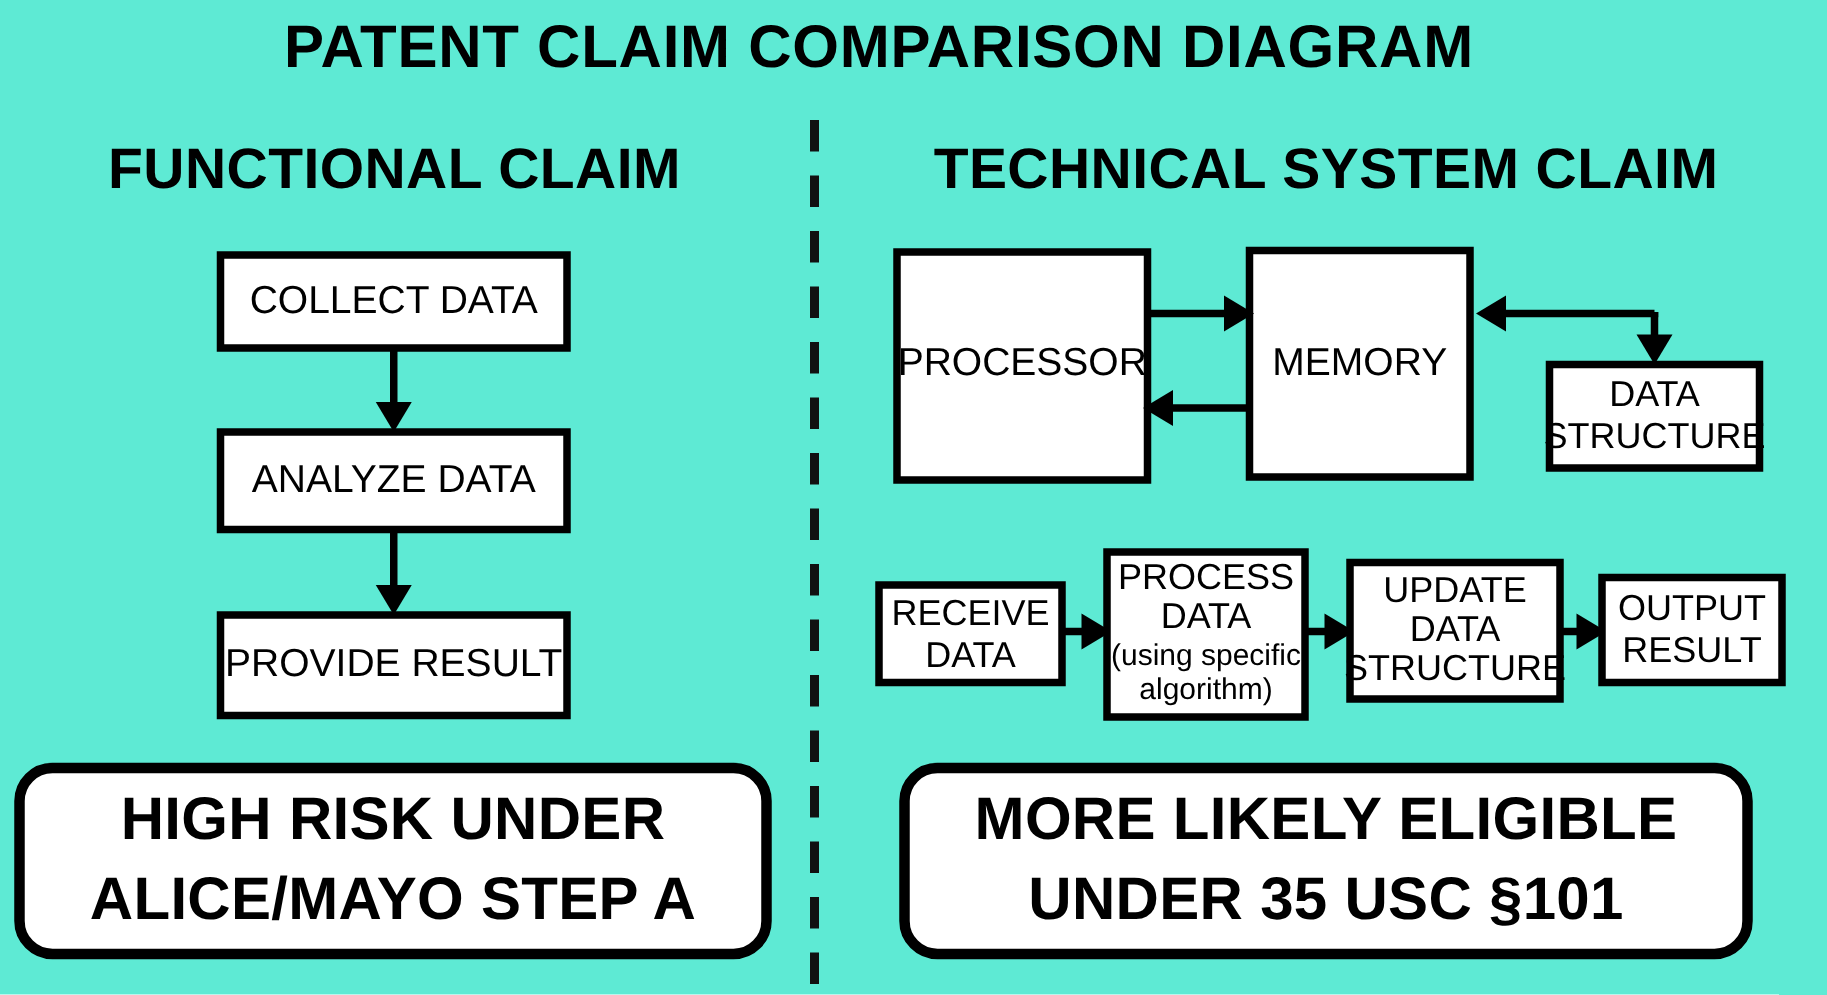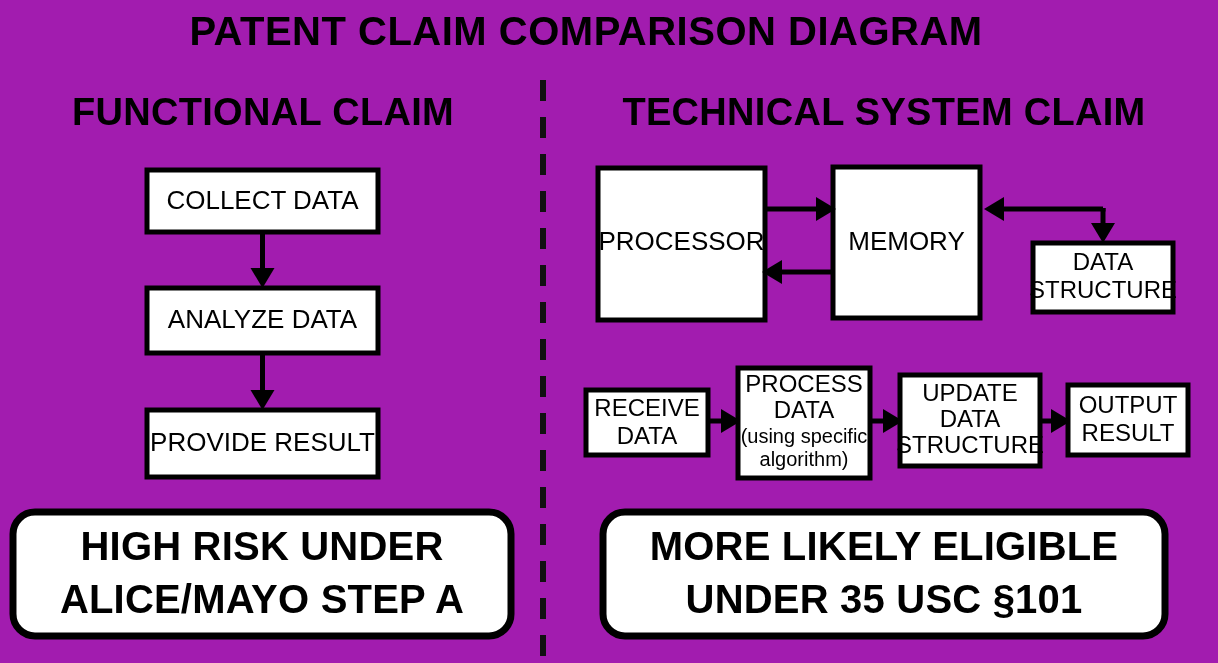--- a/index.html
+++ b/index.html
@@ -10,21 +10,21 @@
   body {
     width: 1218px;
     height: 663px;
     font-family: "Liberation Sans", sans-serif;
     overflow: hidden;
   }
   #stage {
     position: relative;
     width: 1218px;
     height: 663px;
-    background: #a21caf;
+    background: #5eead4;
   }
   svg#diagram {
     position: absolute;
     left: 0;
     top: 0;
     width: 1218px;
     height: 663px;
   }
   .boxfill { fill: #ffffff; }
   .boxline { stroke: #000000; fill: none; }

